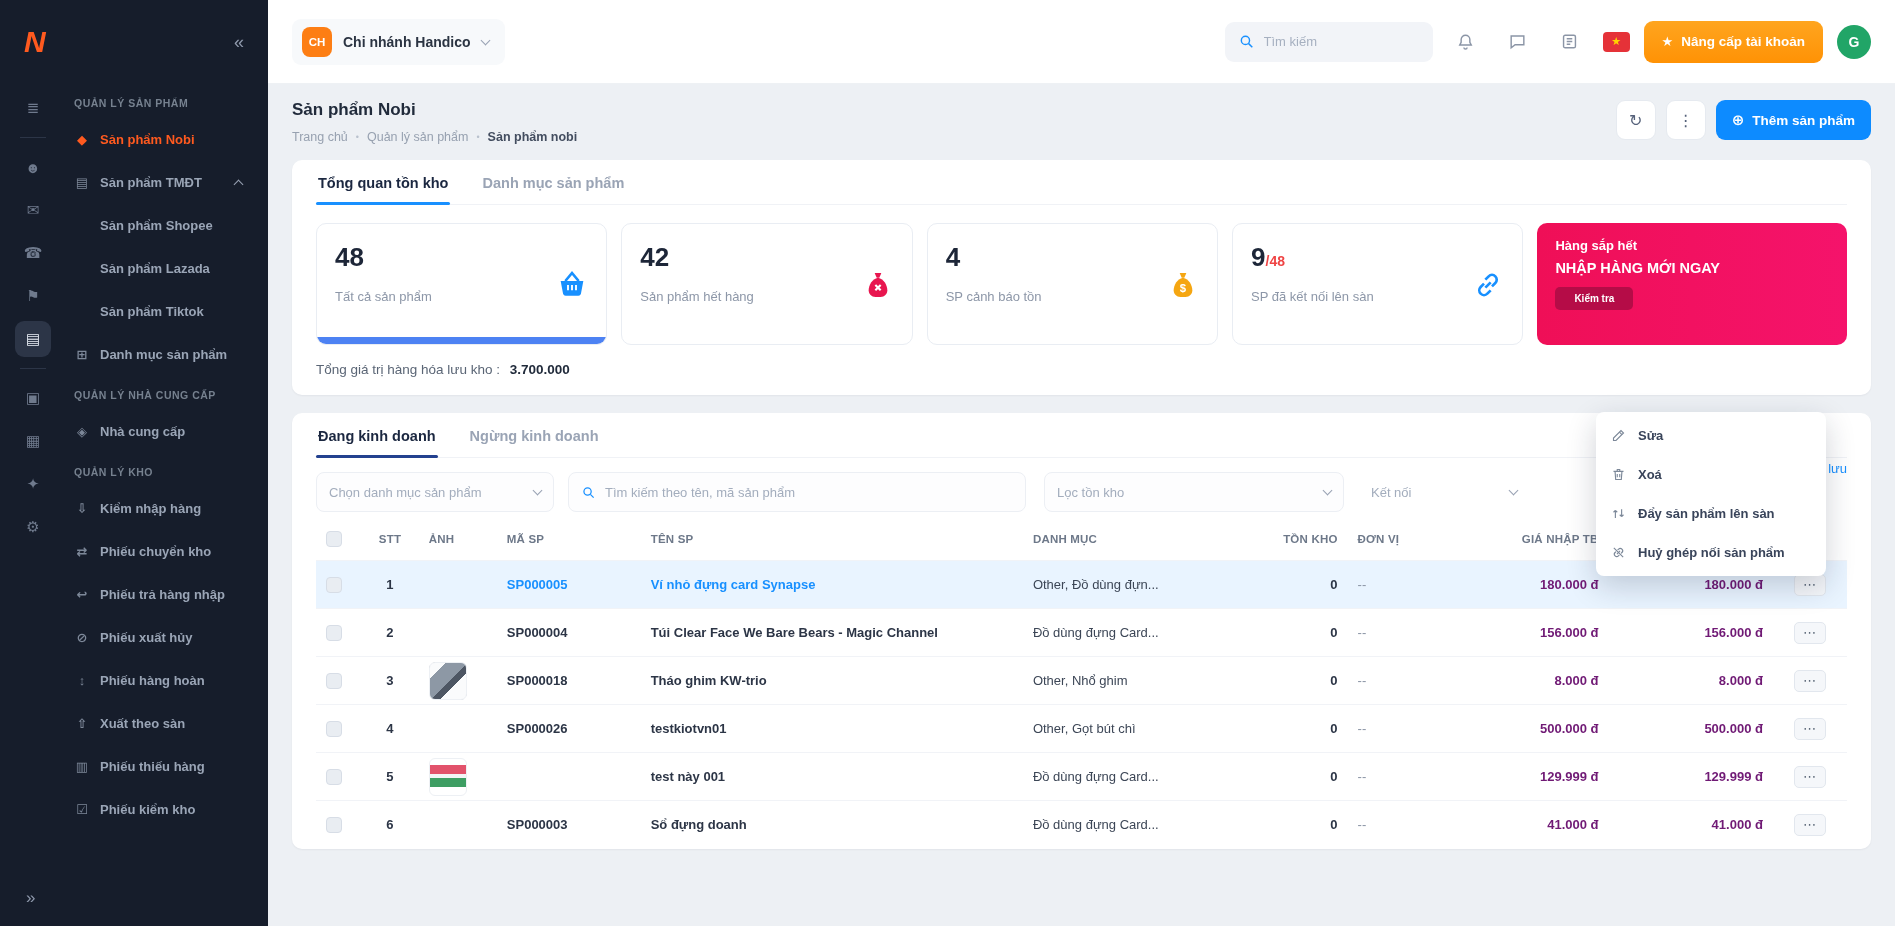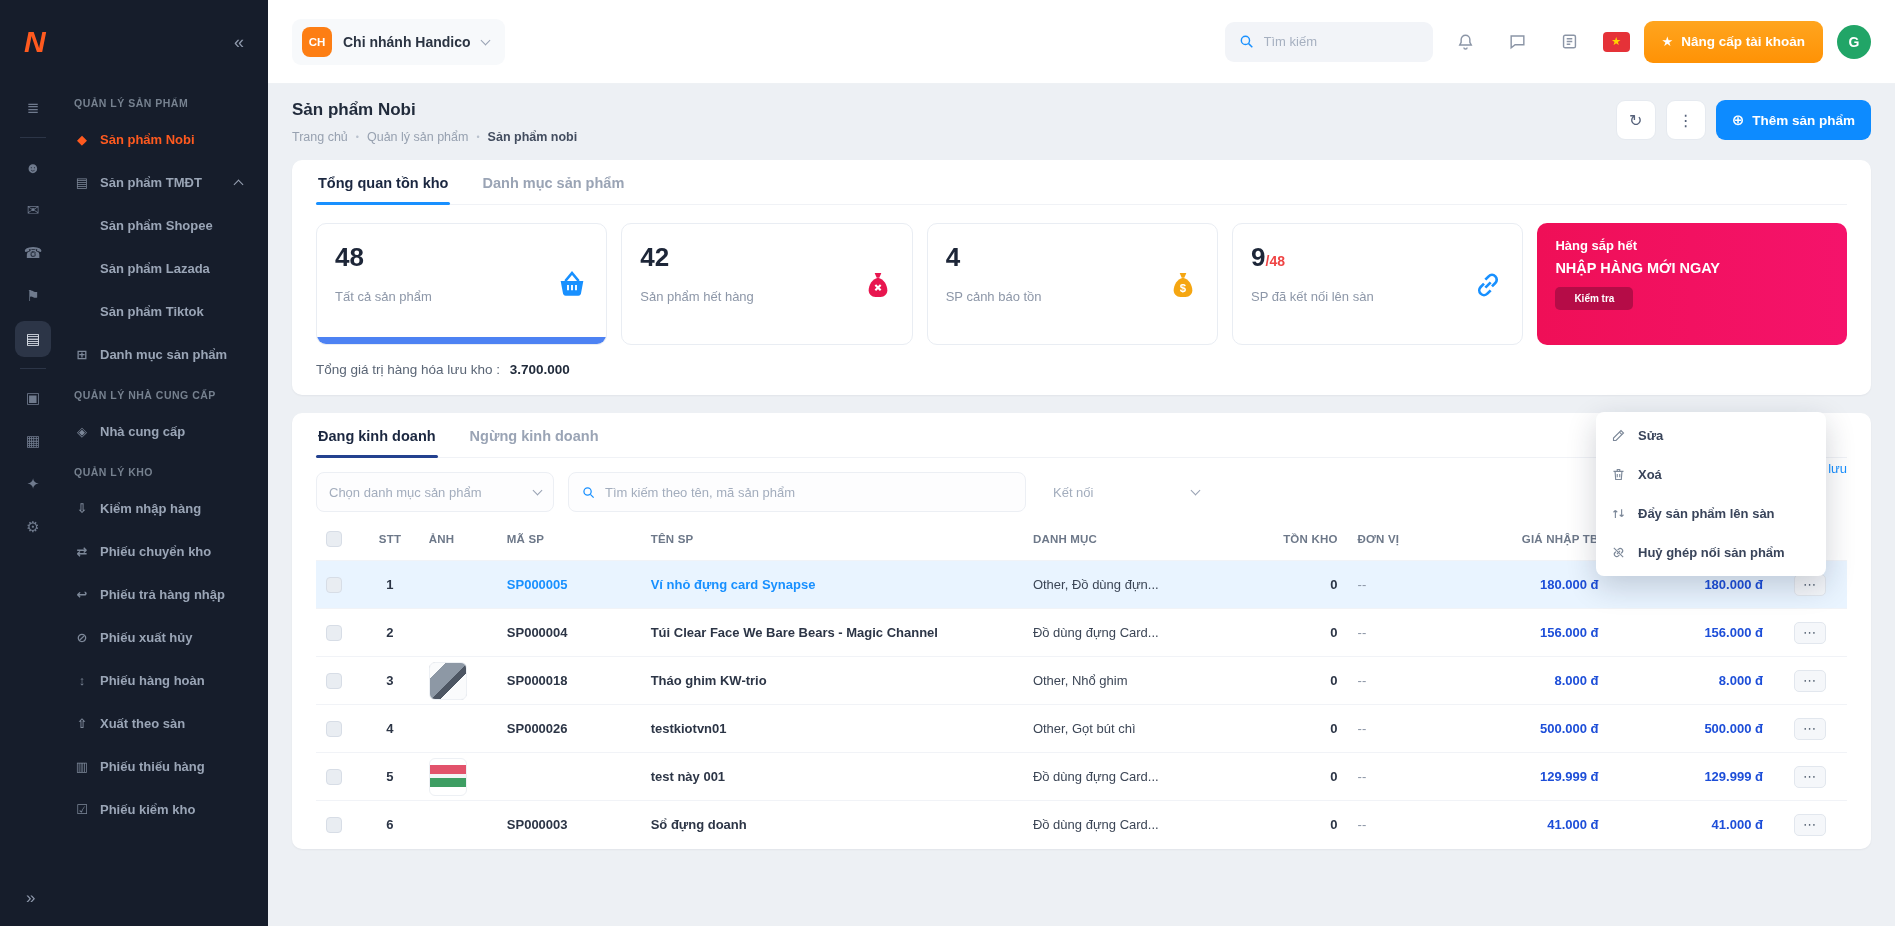--- a/index.html
+++ b/index.html
@@ -109,21 +109,21 @@
   tbody td{font-size:13px;color:#2c3546;padding:0 10px;height:48px;border-top:1px solid #f1f3f7;white-space:nowrap;overflow:hidden;text-overflow:ellipsis}
   td.r{text-align:right}
   td.c{text-align:center}
   tr.selected td{background:#e9f4ff}
   .code{font-weight:700}
   .name{font-weight:700}
   tr.selected .code,tr.selected .name{color:#1890ff}
   .cat{color:#3c4656}
   .stockv{font-weight:700}
   .unitv{color:#8a94a5}
-  .pricev{font-weight:600;color:#1d4ed8}
+  .pricev{font-weight:600;color:#701a75}
   .cb{width:16px;height:16px;border-radius:4px;background:#e9edf2;border:1px solid #d7dde6;display:inline-block;vertical-align:middle;cursor:pointer}
   .pimg{width:38px;height:38px;border-radius:6px;border:1px solid #edf0f4;display:inline-block;vertical-align:middle}
   .pimg.stapler{background:linear-gradient(135deg,#fafbfc 22%,#8d98a5 22% 52%,#4d5663 52% 64%,#fafbfc 64%)}
   .pimg.box{background:linear-gradient(180deg,#fff 0 18%,#e2526b 18% 42%,#f3f5f6 42% 54%,#3e9e63 54% 78%,#fff 78%)}
   .row-kebab{width:32px;height:22px;border:1px solid #e2e7ee;background:#f5f7fa;border-radius:5px;display:inline-flex;align-items:center;justify-content:center;color:#5c6878;font-size:13px;cursor:pointer;letter-spacing:1px}
 
   
   .ctx{position:absolute;left:1596px;top:412px;width:230px;background:#fff;border-radius:8px;box-shadow:0 10px 30px rgba(20,30,55,.20);padding:4px 0;z-index:50}
   .ctx-item{display:flex;align-items:center;gap:12px;height:39px;padding:0 15px;font-size:13px;color:#39445a;font-weight:600;cursor:pointer}
   .ctx-item svg{width:15px;height:15px;stroke:#7b8798;fill:none;stroke-width:1.8;flex-shrink:0}
@@ -371,20 +371,24 @@
             <span>Chọn danh mục sản phẩm</span>
             <span class="chev down"></span>
           </div>
           <div class="fbox f-search">
             <svg viewBox="0 0 24 24">
                 <circle cx="10.5" cy="10.5" r="5.8"></circle>
                 <path d="M15 15l5.2 5.2"></path>
               </svg>
             <input placeholder="Tìm kiếm theo tên, mã sản phẩm" style="">
           </div>
+          <div class="fbox f-stock">
+            <span>Lọc tồn kho</span>
+            <span class="chev down"></span>
+          </div>
           <div class="fbox f-connect">
             <span>Kết nối</span>
             <span class="chev down"></span>
           </div>
         </div>
 
         <table>
           <colgroup>
             <col style="width:44px">
               <col style="width:56px">

